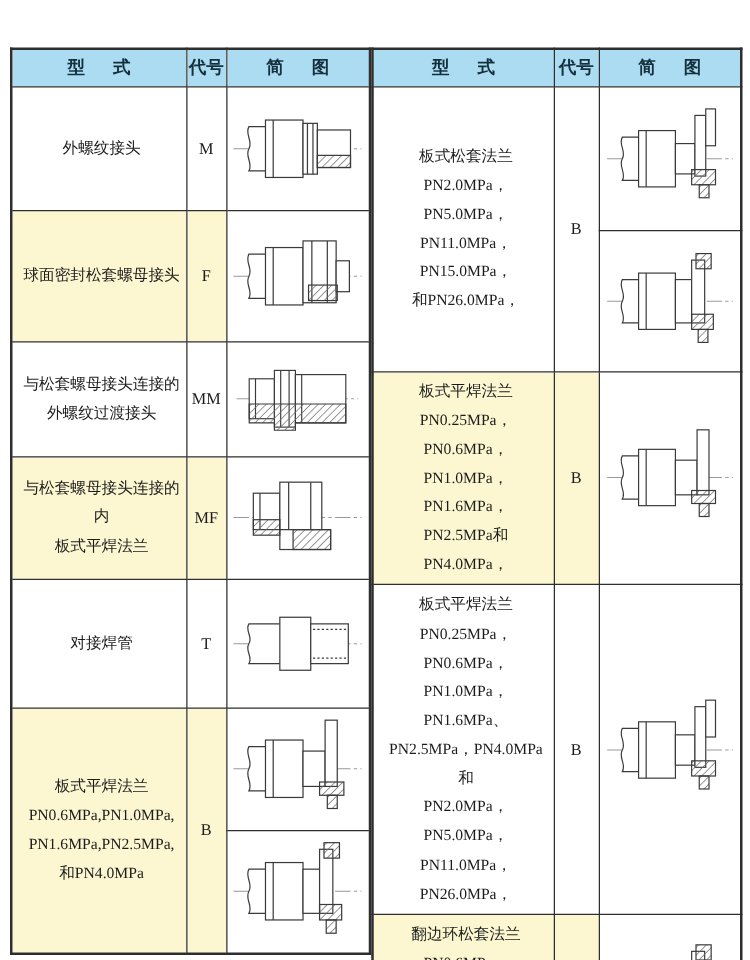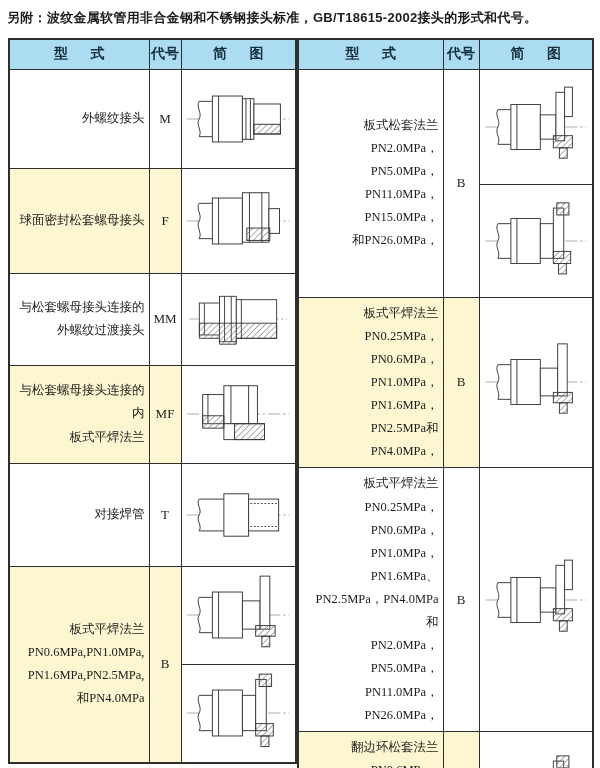--- a/index.html
+++ b/index.html
@@ -26,39 +26,38 @@
   .tbl th{
     background:var(--head-bg);
     font-size:14px;font-weight:bold;color:#15303c;
     vertical-align:middle;
     font-family:"Liberation Sans",sans-serif;
   }
   .spread{letter-spacing:1.6em;margin-right:-1.6em;}
   td.type{
     font-family:"Liberation Serif",serif;
     font-size:12.5px;color:var(--ink);
-    padding:4px 4px 4px 8px;vertical-align:middle;text-align:right;
+    padding:4px 4px 4px 8px;vertical-align:middle;text-align:center;
     white-space:pre-line;line-height:1.85;
   }
   td.code{
     font-family:"Liberation Serif",serif;
     font-size:13px;color:var(--ink);
     text-align:center;vertical-align:middle;
   }
   td.diag{background:#fff;text-align:center;vertical-align:middle;padding:2px;}
   td.hl{background:var(--hl-bg);}
   svg.d{display:block;margin:0 auto;}
   .defs-holder{position:absolute;width:0;height:0;overflow:hidden;}
 </style>
 </head>
 <body>
 
 <div class="page">
 
-  <div class="title">另附：波纹金属软管用非合金钢和不锈钢接头标准，GB/T18615-2002接头的形式和代号。</div>
 
   <div class="defs-holder">
     <svg width="0" height="0" aria-hidden="true">
       <defs>
         <pattern id="hatch" patternUnits="userSpaceOnUse" width="5" height="5" patternTransform="rotate(45)">
           <line x1="0" y1="0" x2="0" y2="5" stroke="#6b6b6b" stroke-width="1.3"></line>
         </pattern>
         <g id="g-cl">
             <line x1="2" y1="50" x2="118" y2="50" stroke="#8a8a8a" stroke-width="0.8" stroke-dasharray="14 3 3 3"></line>
           </g>

